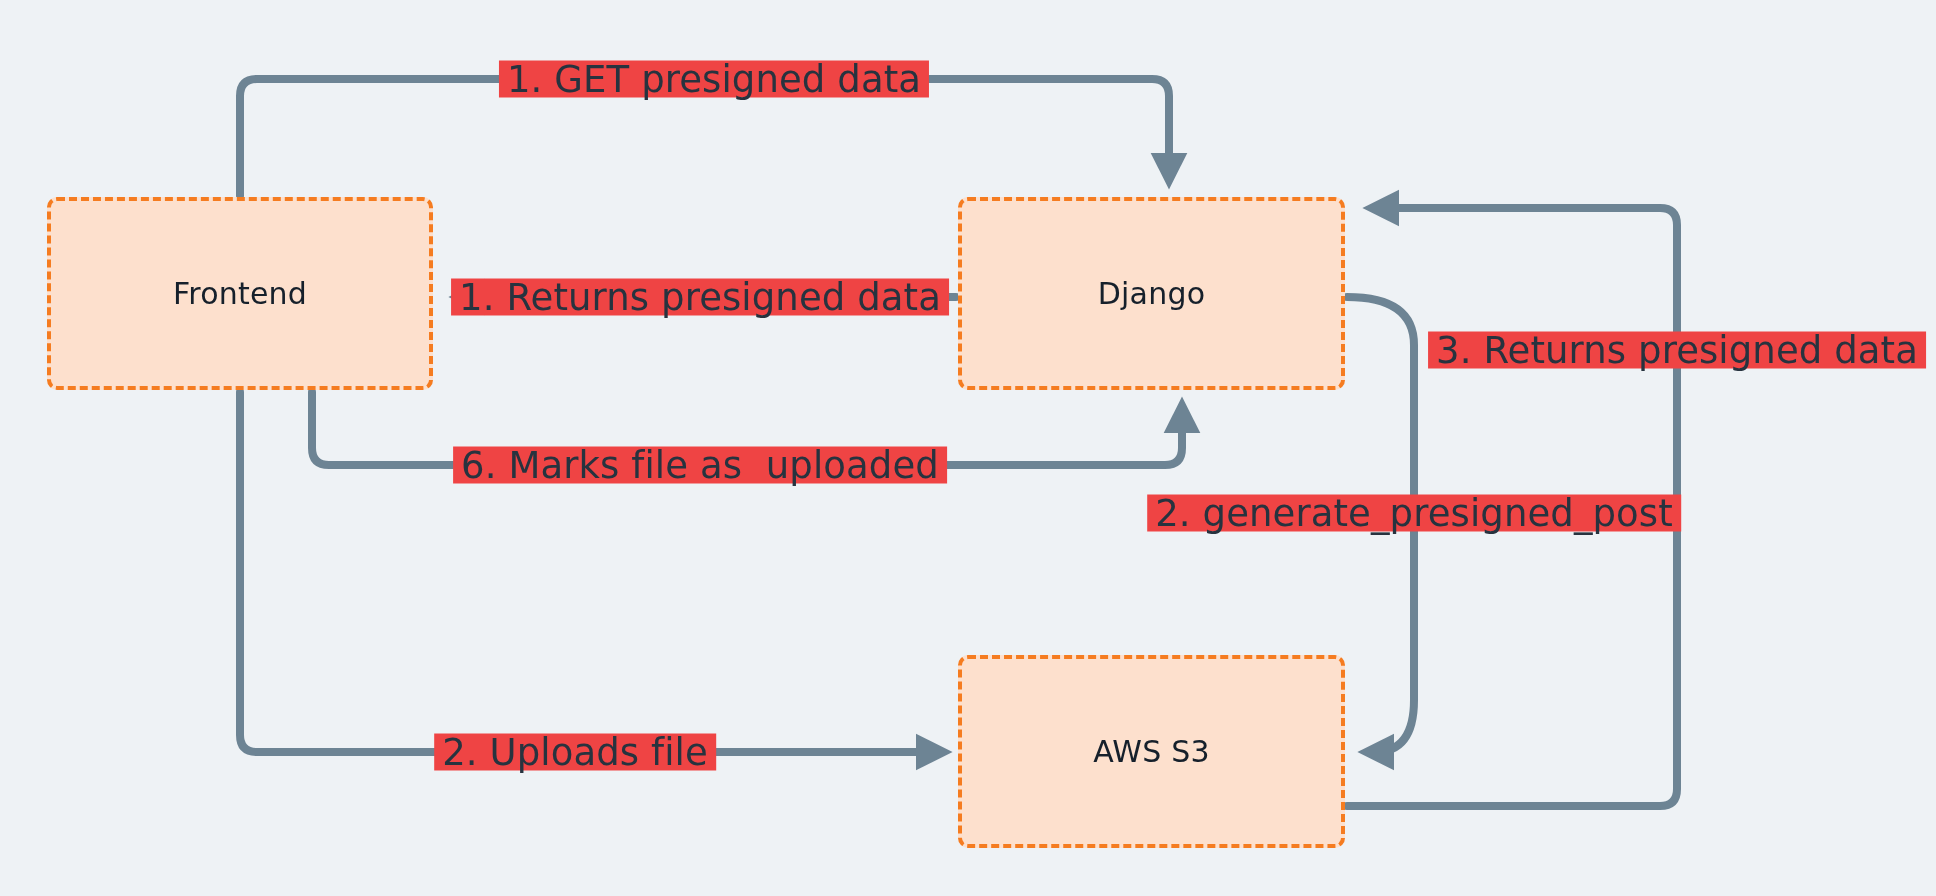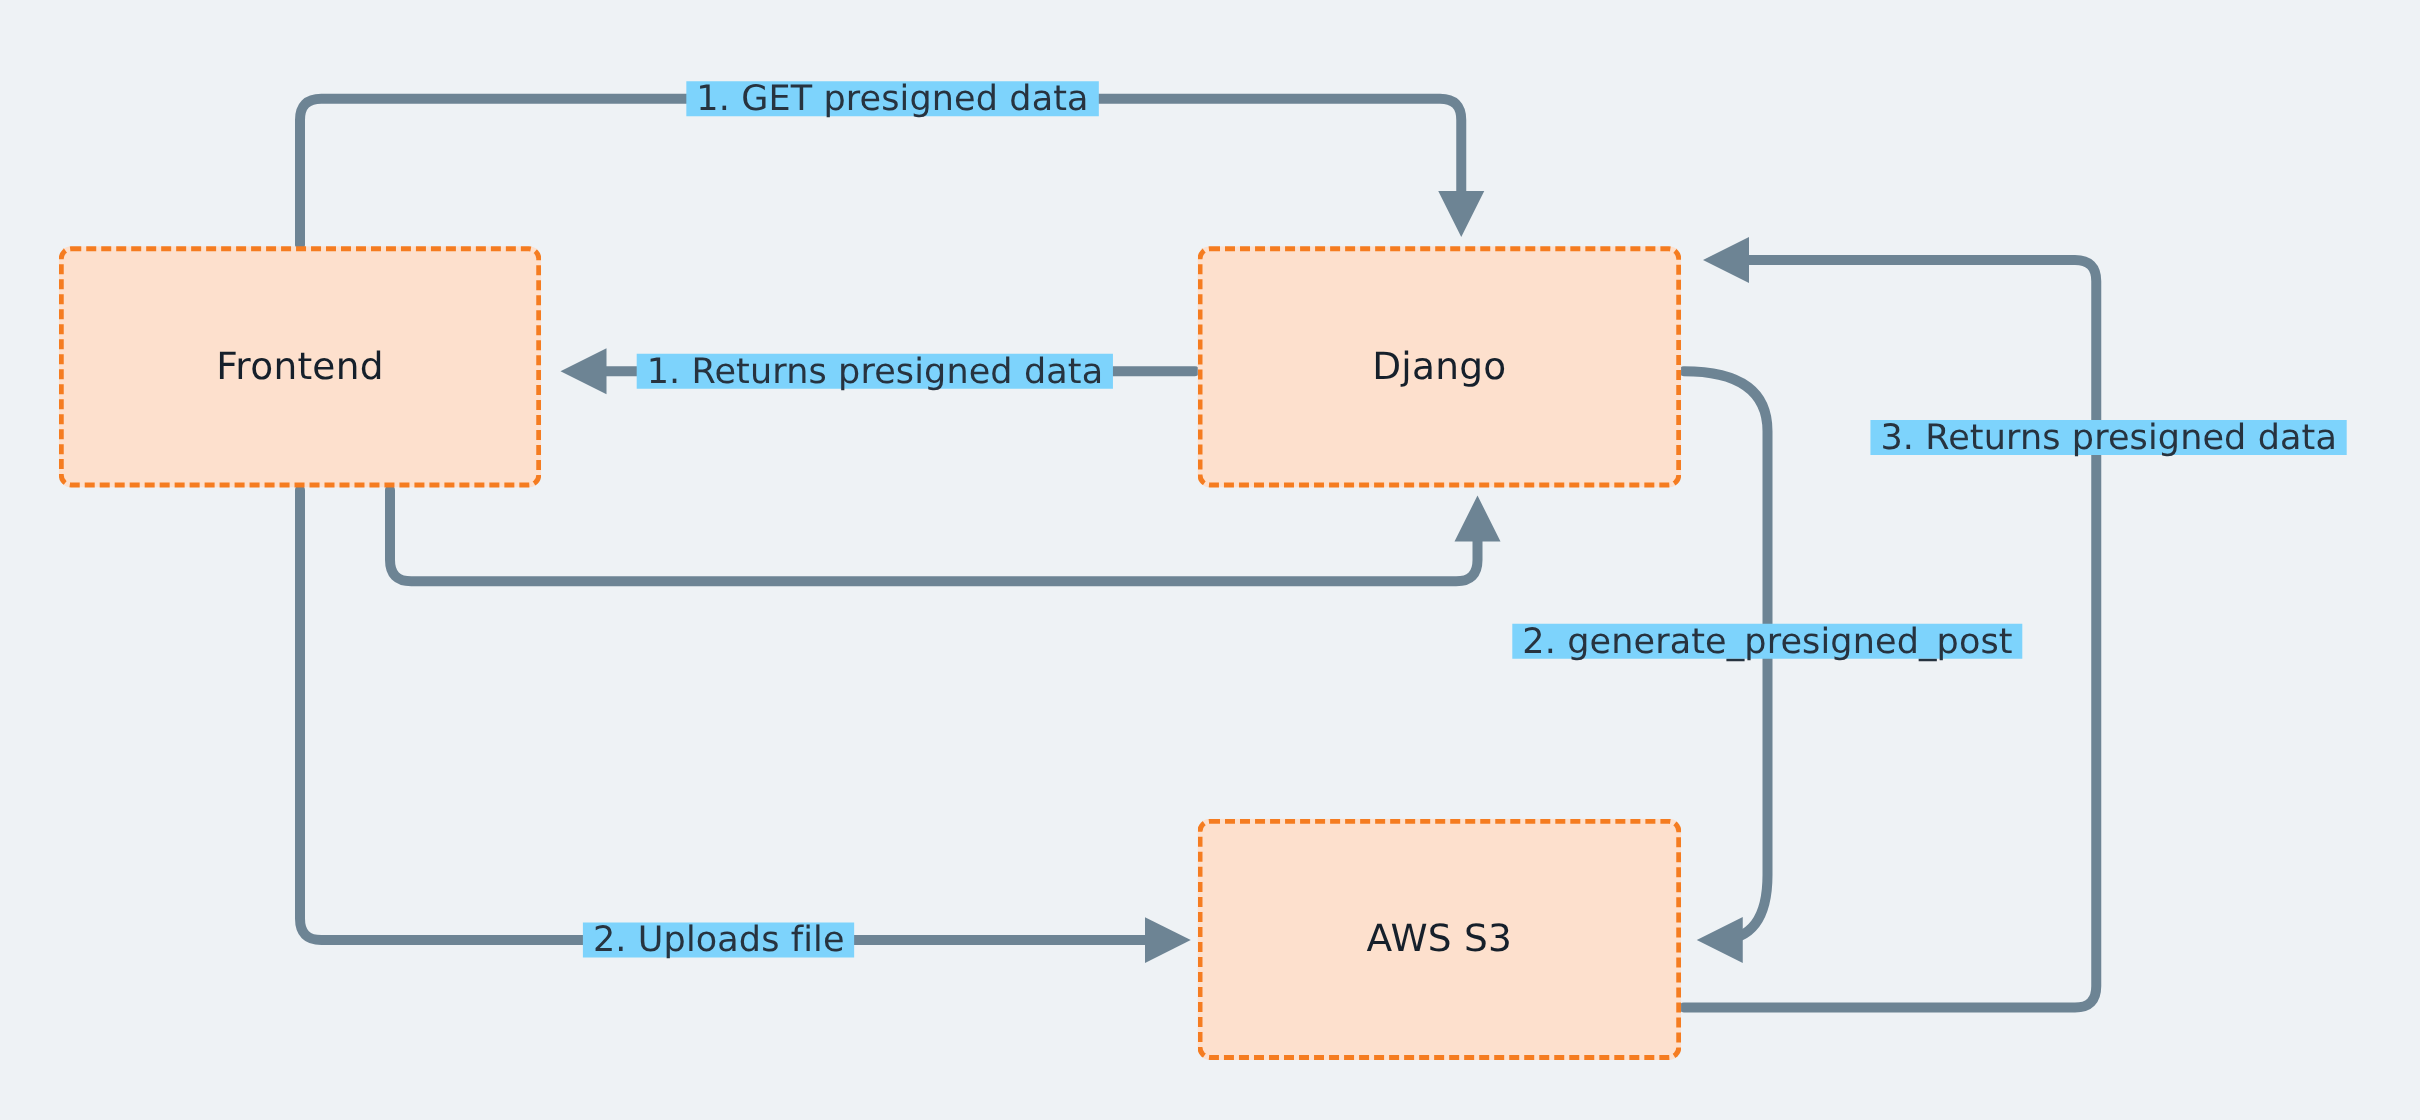--- a/index.html
+++ b/index.html
@@ -33,26 +33,26 @@
     justify-content: center;
   }
   .node-label {
     font-size: 30px;
     color: #16202b;
     letter-spacing: 0.2px;
     white-space: pre;
   }
   .edge-label {
     position: absolute;
-    font-size: 28px;
+    font-size: 37px;
     color: #27333f;
     white-space: pre;
     letter-spacing: 0.1px;
     line-height: 1;
-    background: #7dd3fc;
+    background: #ef4444;
     padding: 0 8px;
   }
   .el-center { transform: translate(-50%, -50%); }
 </style>
 </head>
 <body>
 
 <div id="canvas">
 
   <svg id="wires" viewBox="0 0 1936 896" aria-hidden="true">
@@ -96,20 +96,21 @@
   </div>
 
   <div class="node" style="left:958px; top:655px; width:387px; height:193px;">
     <span class="node-label">AWS S3</span>
   </div>
 
   <div class="edge-label el-center" style="left:714px; top:79px;">1. GET presigned data</div>
 
   <div class="edge-label el-center" style="left:1414px; top:513px;">2. generate_presigned_post</div>
 
-  <div class="edge-label el-center" style="left:1677px; top:350px;margin-left:10px;">3. Returns presigned data</div>
+  <div class="edge-label el-center" style="left:1677px; top:350px;">3. Returns presigned data</div>
 
   <div class="edge-label el-center" style="left:700px; top:297px;">1. Returns presigned data</div>
 
   <div class="edge-label el-center" style="left:575px; top:752px;">2. Uploads file</div>
 
+  <div class="edge-label el-center" style="left:700px; top:465px;">6. Marks file as  uploaded</div>
 
 </div>
 
 </body></html>

